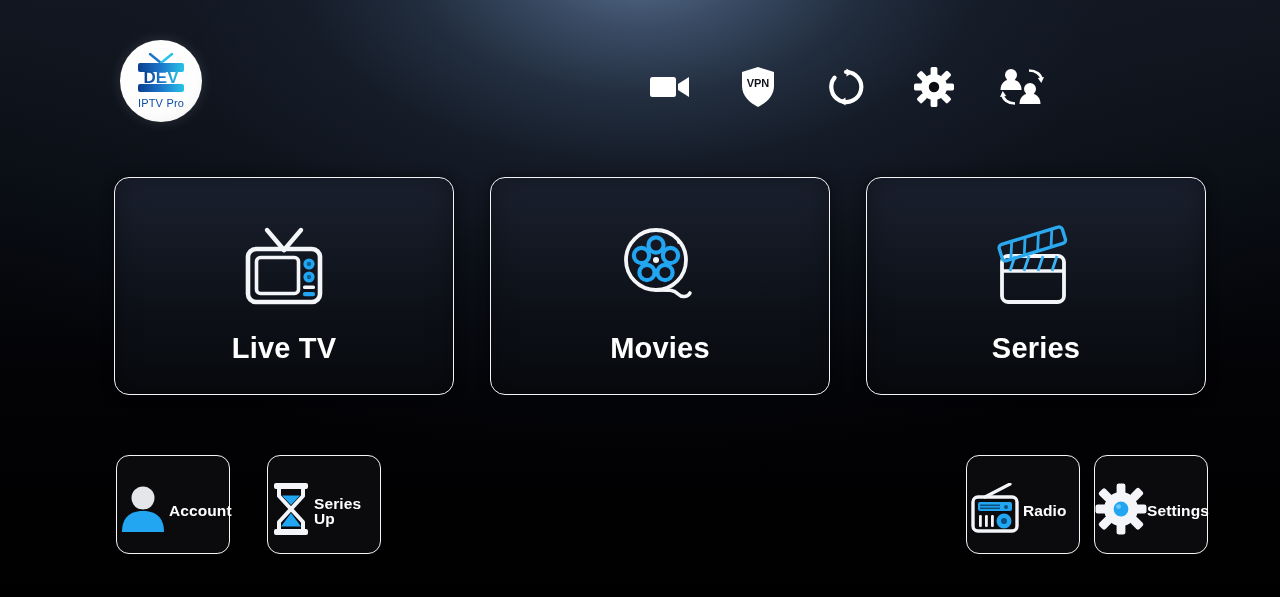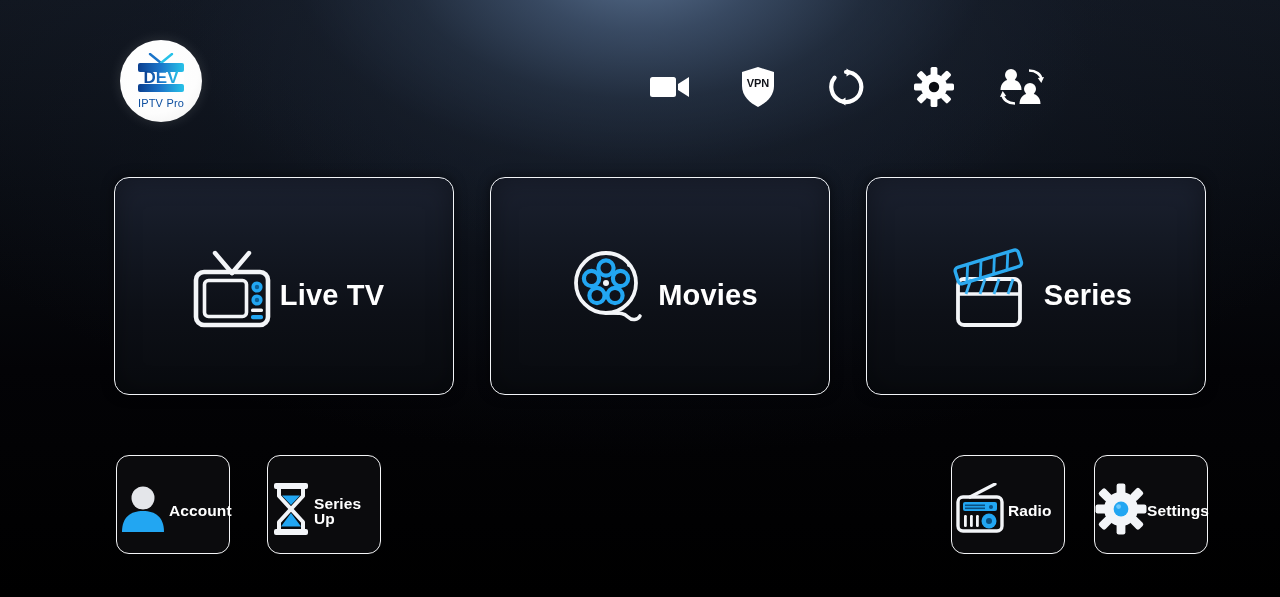--- a/index.html
+++ b/index.html
@@ -104,20 +104,21 @@
   }
   .main-card {
     position: relative;
     width: 338px;
     height: 216px;
     border: 1.6px solid #f2f4f7;
     border-radius: 15px;
     background: linear-gradient(180deg, #1b2130 0%, #141924 28%, #0d1017 62%, #080a0e 100%);
     box-shadow: 0 0 12px rgba(0,0,0,0.55), inset 0 0 26px rgba(0,0,0,0.35);
     display: flex;
+    flex-direction: column;
     align-items: center;
     justify-content: center;
     cursor: pointer;
   }
   .main-card .card-icon {
     height: 100px;
     display: flex;
     align-items: center;
     justify-content: center;
     margin-top: 6px;
@@ -137,21 +138,21 @@
     left: 116px;
     top: 455px;
     display: flex;
     gap: 37px;
   }
   .bottom-right {
     position: absolute;
     right: 72px;
     top: 455px;
     display: flex;
-    gap: 29px;
+    gap: 14px;
     justify-content: center;
   }
   .mini-btn {
     width: 114px;
     height: 99px;
     border: 1.6px solid #f4f5f7;
     border-radius: 13px;
     background: #0b0b0d;
     display: flex;
     flex-direction: row;

